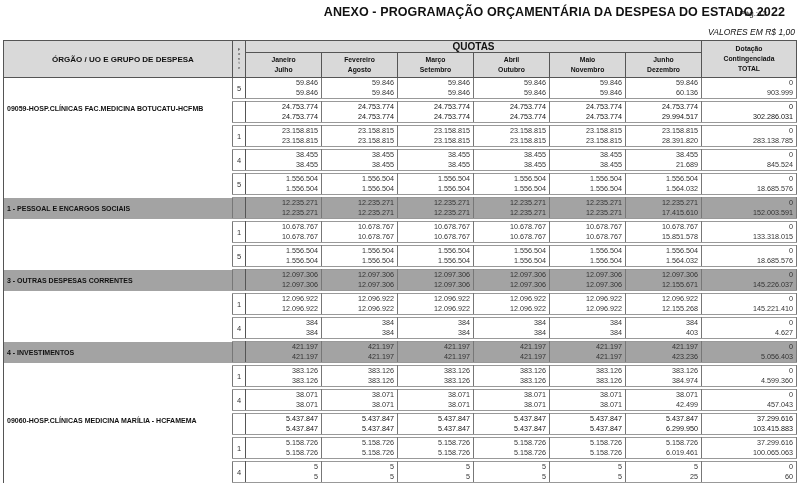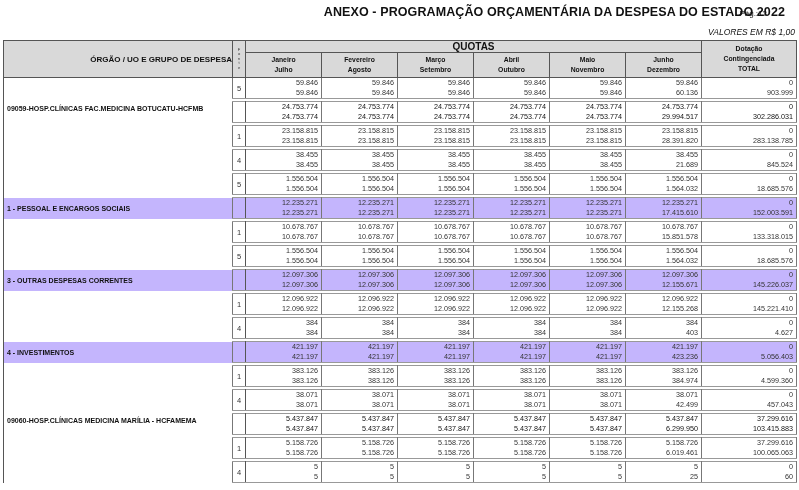--- a/index.html
+++ b/index.html
@@ -14,40 +14,40 @@
 
   table.grid { position: absolute; left: 3px; top: 40px; border-collapse: collapse;
                table-layout: fixed; width: 793px; font-size: 7.2px; }
   table.grid td, table.grid th { padding: 0; }
   col.c-label { width: 229px; }
   col.c-fonte { width: 13px; }
   col.c-month { width: 76px; }
   col.c-total { width: 95px; }
 
   th { background: #d9d9d9; font-weight: bold; border: 1px solid #555; }
-  th.label-head { text-align: right; padding-left: 10px !important; font-size: 8px; }
+  th.label-head { text-align: center; padding-left: 10px !important; font-size: 8px; }
   th.fonte-head { font-size: 4px; line-height: 4.5px; font-weight: normal; color: #333; }
   th.quotas { height: 11px; font-size: 10px; border-bottom: 1px solid #555; }
   th.month { font-size: 6.8px; line-height: 10px; height: 24px; }
   th.total-head { font-size: 6.8px; line-height: 10px; }
 
   tr.sep td { height: 2px; border: none; }
   td.label { text-align: left; vertical-align: top; padding: 3px 0 0 3px !important;
              font-size: 7px; border-left: 1px solid #555; white-space: nowrap; overflow: hidden; }
   td.label.mid { vertical-align: middle; padding-top: 0 !important; }
   td.fonte { text-align: center; font-size: 7.5px; color: #333;
              border-left: 1px solid #777; border-right: 1px solid #555;
              border-top: 1px solid #999; border-bottom: 1px solid #999; }
   td.val { text-align: right; padding-right: 3px !important; line-height: 10px;
            border-right: 1px solid #777; border-top: 1px solid #999; border-bottom: 1px solid #999;
            color: #333; }
   td.val .v { display: block; }
   tr.bold td.val { font-weight: normal; color: #111; }
   tr.bold td.label { font-weight: bold; }
-  tr.grp td.label, tr.grp td.val, tr.grp td.fonte { background: #c4b5fd; }
+  tr.grp td.label, tr.grp td.val, tr.grp td.fonte { background: #a3a3a3; }
   tr.grp td.label { font-weight: bold; }
 </style>
 </head>
 <body>
 
 <div class="title"><span>ANEXO - PROGRAMAÇÃO ORÇAMENTÁRIA DA DESPESA DO ESTADO 2022</span></div>
 <div class="page">
   <span>Pág.:</span><span class="num">12</span>
 </div>
 <div class="units">VALORES EM R$ 1,00</div>

